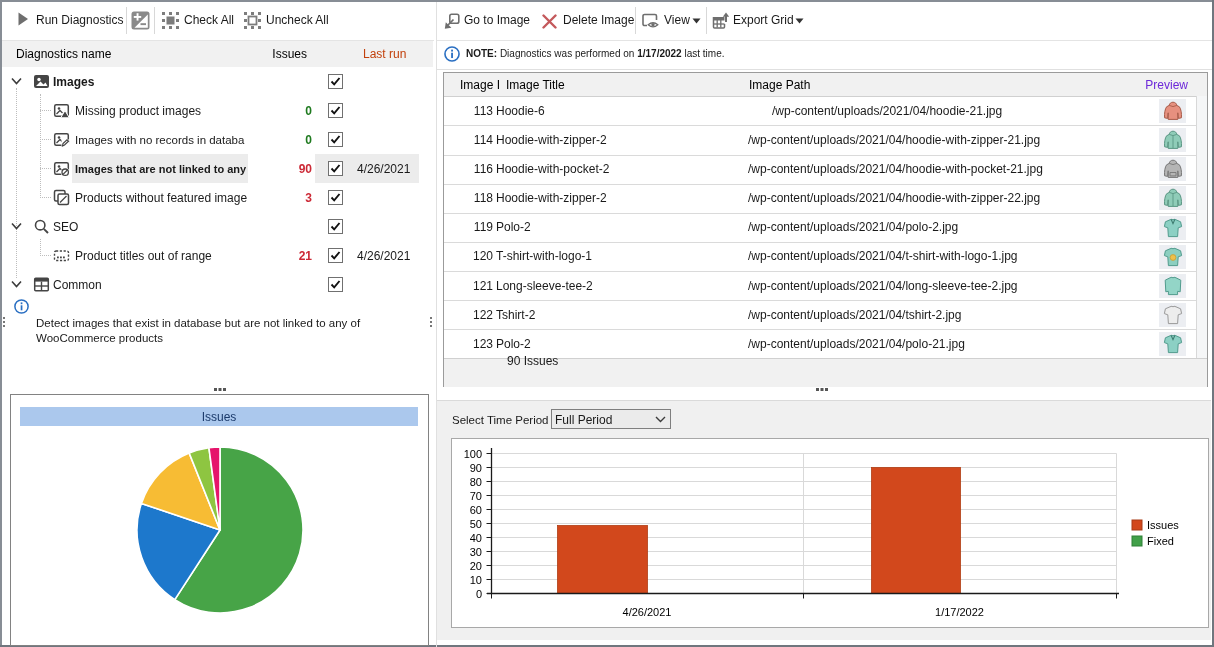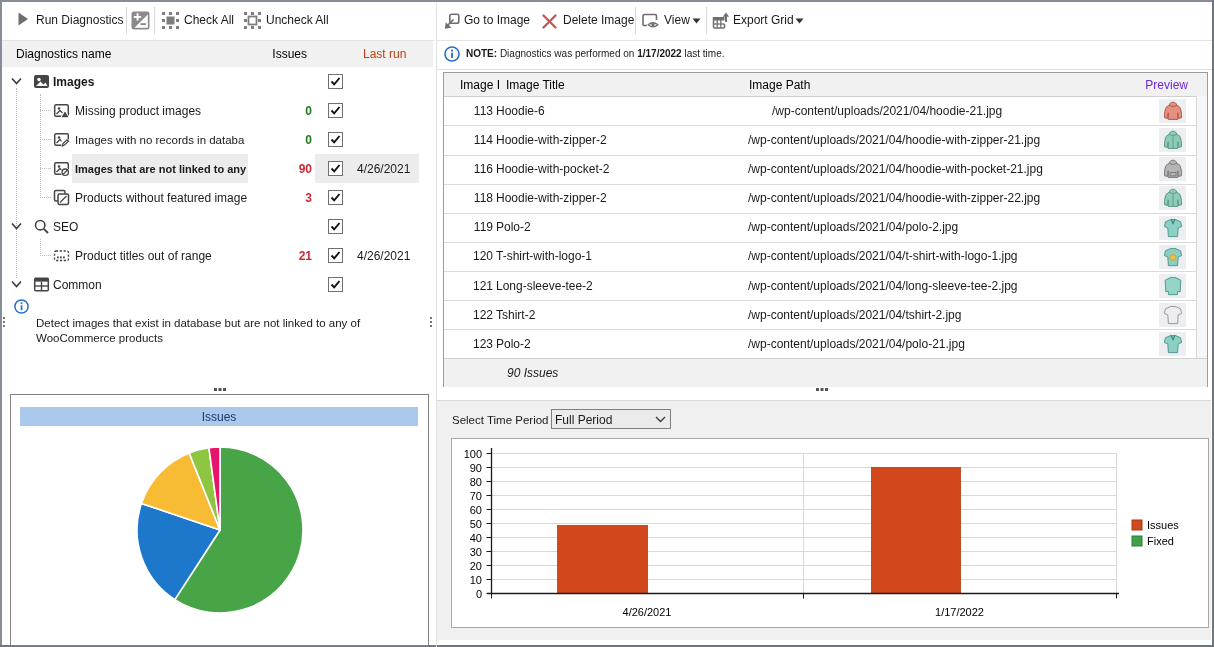--- a/index.html
+++ b/index.html
@@ -361,21 +361,21 @@
   <div class="txt" style="left:496px;top:337px;">Polo-2</div>
   <div class="txt" style="left:748px;top:337px;">/wp-content/uploads/2021/04/polo-21.jpg</div>
   <div class="thumb" style="left:1159px;top:332px;">
       <svg width="22" height="22" viewBox="0 0 22 22">
         <path d="M8,2.8 L10,2.2 Q11,3.8 12,2.2 L14,2.8 L18.6,4.8 L19.6,9.6 L16.2,10.8 L15.6,19.6 L6.4,19.6 L5.8,10.8 L2.4,9.6 L3.4,4.8 Z" fill="#8cd0c4" stroke="#519b8d" stroke-width="1"></path>
         <path d="M9.2,2.5 L11,6.6 L12.8,2.5" fill="none" stroke="#3d7c70" stroke-width="1.1"></path>
       </svg>
     </div>
 
   <div class="abs" style="left:444px;top:358px;width:763px;height:28px;background:#f1f1f1;border-top:1px solid #d0d0d0;"></div>
-  <div class="txt" style="left:507px;top:366px;font-style:italic;">90 Issues</div>
+  <div class="txt" style="left:507px;top:354px;">90 Issues</div>
 
   <div class="abs" style="left:816px;top:388px;width:2.5px;height:2.5px;background:#555;box-shadow:4.5px 0 0 #555, 9px 0 0 #555;"></div>
 
   <div class="abs" style="left:437px;top:400px;width:774px;height:240px;background:#f0f0f0;border-top:1px solid #dadada;box-sizing:border-box;"></div>
   <div class="txt" style="left:452px;top:413px;font-size:11.5px;">Select Time Period</div>
   <div class="abs" style="left:551px;top:409px;width:120px;height:20px;background:#ebebeb;border:1px solid #7f7f7f;box-sizing:border-box;"></div>
   <div class="txt" style="left:555px;top:413px;">Full Period</div>
   <svg class="abs" style="left:655px;top:416px;" width="11" height="7" viewBox="0 0 11 7">
       <polyline points="1,1 5.5,5.5 10,1" fill="none" stroke="#3c3c3c" stroke-width="1.4"></polyline>
     </svg>

